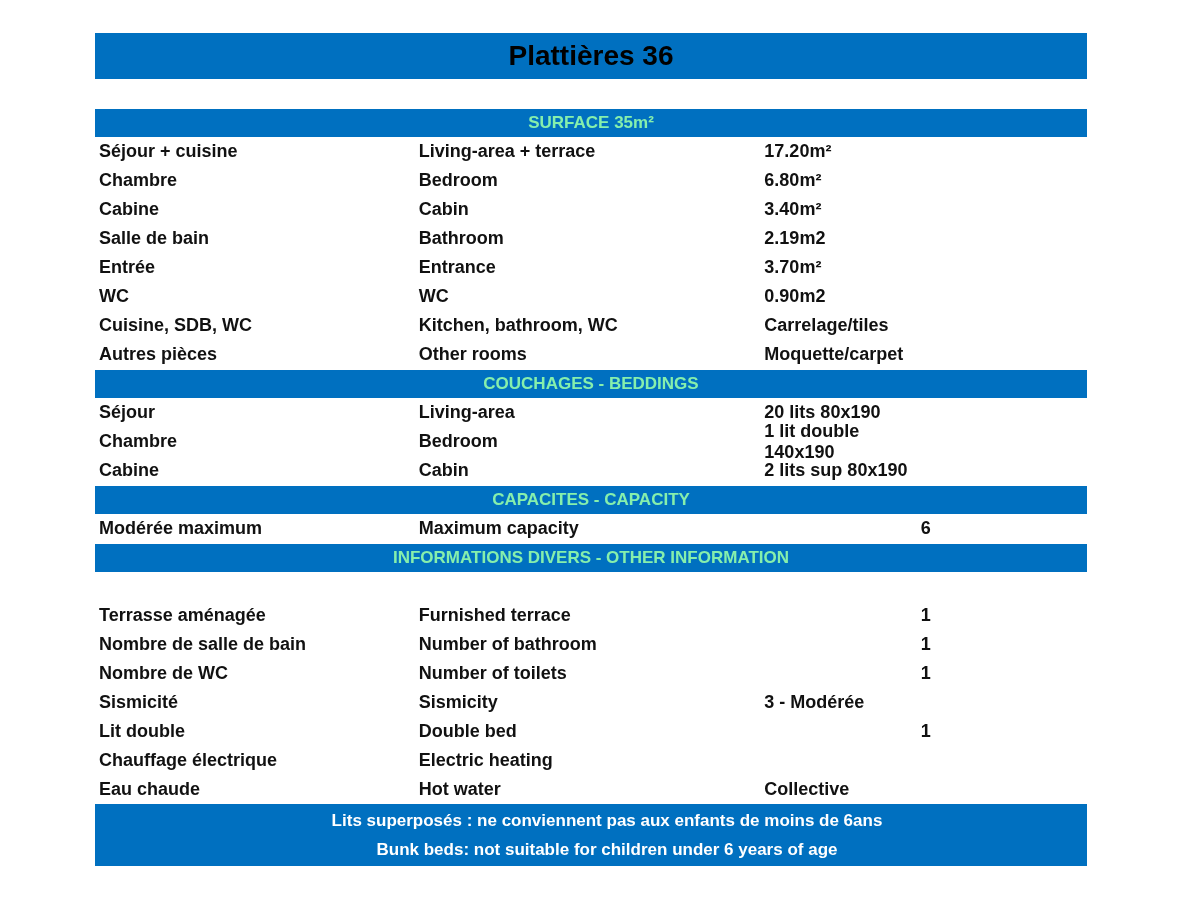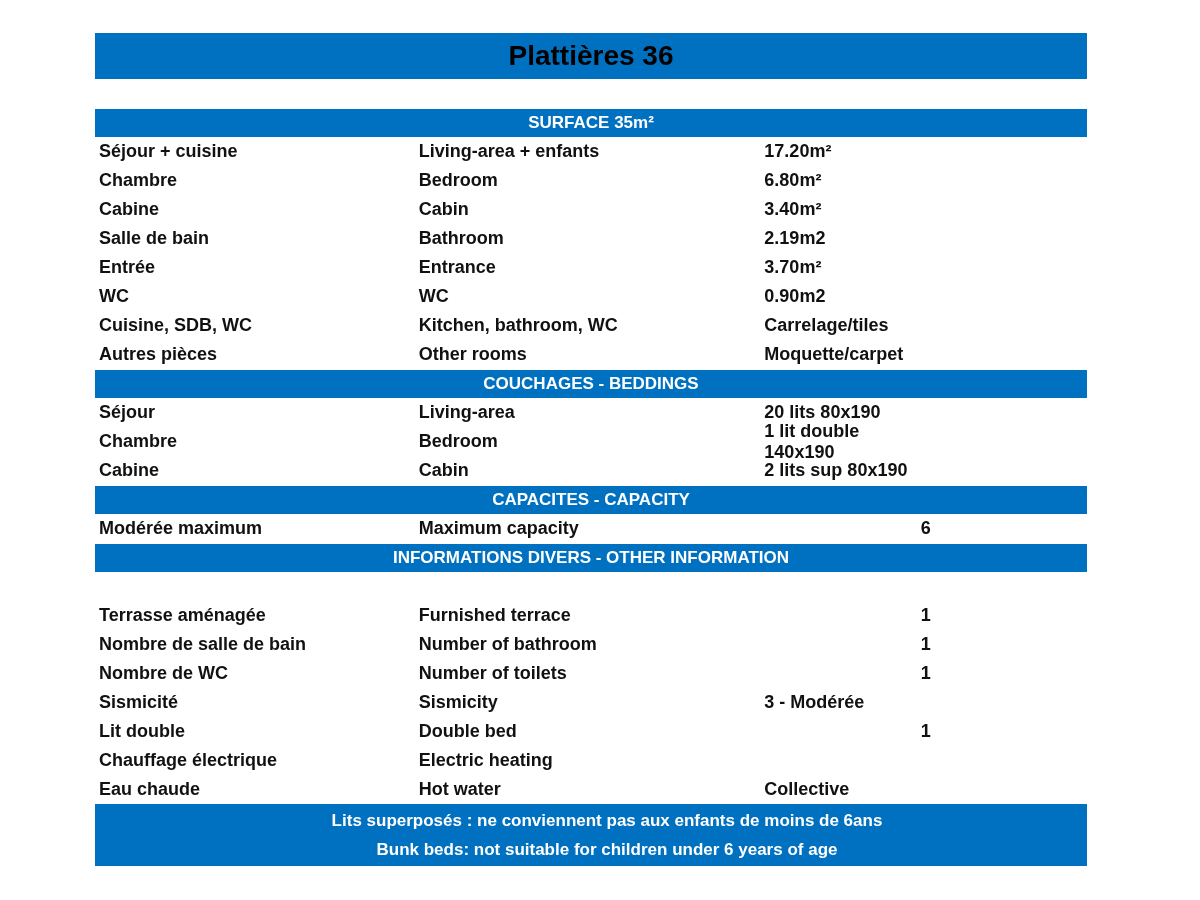--- a/index.html
+++ b/index.html
@@ -1,40 +1,40 @@
 <!DOCTYPE html>
 <html><head>
 <meta charset="utf-8">
 <style>
   html, body { margin:0; padding:0; background:#ffffff; }
   body { width:1200px; height:900px; position:relative; font-family:"Liberation Sans", sans-serif; color:#111; }
   .wrap { position:absolute; left:95px; top:33px; width:992px; }
   .title { height:46px; background:#0070C0; color:#000000; font-weight:bold; font-size:28px; display:flex; align-items:center; justify-content:center; }
   .gap { height:29px; }
-  .hdr { height:29px; background:#0070C0; color:#ffffff; font-weight:bold; font-size:17px; display:flex; align-items:center; justify-content:center; border-top:1px solid #fff; box-sizing:border-box; }
+  .hdr { height:29px; background:#0070C0; color:#86efac; font-weight:bold; font-size:17px; display:flex; align-items:center; justify-content:center; border-top:1px solid #fff; box-sizing:border-box; }
   .row { height:29px; display:flex; align-items:center; font-size:18px;font-weight:bold; }
   .c1 { width:331px; padding-left:4px; box-sizing:border-box; }
   .c2 { width:331px; box-sizing:border-box; }
   .c3 { width:160px;margin-left:22px; }
   .c4 { width:170px; text-align:left; padding-left:0; }
   .blank { height:29px; }
   .footer { background:#0070C0; color:#fff; font-weight:bold; font-size:17px; text-align:center; padding:2px 0; }
   .footer div { height:29px; line-height:29px;padding-left:32px; }
 </style>
 </head>
 <body>
 
 <div class="wrap">
   <div class="title">Plattières 36</div>
   <div class="gap"></div>
   <div id="sections">
       <div class="hdr">SURFACE 35m²</div>
       <div class="row">
         <span class="c1">Séjour + cuisine</span>
-        <span class="c2">Living-area + enfants</span>
+        <span class="c2">Living-area + terrace</span>
         <span class="c3">17.20m²</span>
         <span class="c4"></span>
       </div>
       <div class="row">
         <span class="c1">Chambre</span>
         <span class="c2">Bedroom</span>
         <span class="c3">6.80m²</span>
         <span class="c4"></span>
       </div>
       <div class="row">

